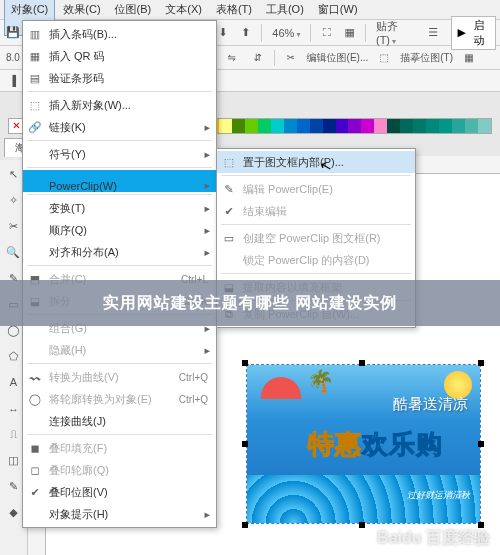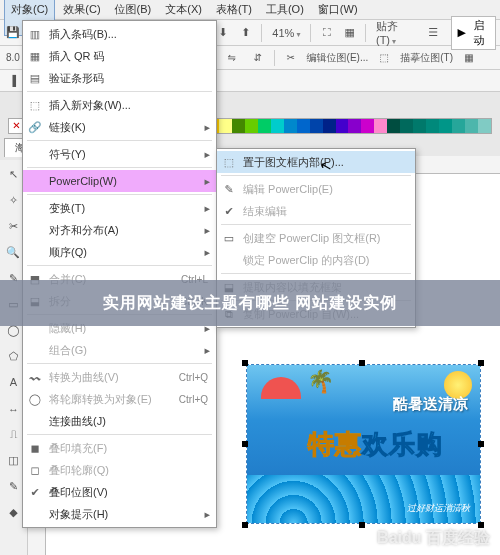--- a/index.html
+++ b/index.html
@@ -16,21 +16,21 @@
   .btn-run { background: #fff; border: 1px solid #bbb; padding: 1px 6px; font-size: 11px; display:flex; align-items:center; gap:3px;}
   .infobar { display: flex; background: #f5f5f5; height: 24px; align-items: center; padding: 0 6px; gap: 6px; border-bottom: 1px solid #ccc; font-size: 10px; color: #555;}
   .infobar .box { display:flex; align-items:center; gap:2px;}
   .sp { width: 12px; height: 12px; border: 1px solid #aaa; display:inline-block; font-size:8px; text-align:center; line-height:10px;}
 
   .dropdown { position: absolute; top: 20px; left: 22px; width: 195px; background: #fff; border: 1px solid #999; box-shadow: 2px 2px 6px rgba(0,0,0,.25); z-index: 10; padding: 2px 0;}
   .dropdown .it { display: flex; align-items: center; height: 22px; padding: 0 6px 0 26px; position: relative; }
   .dropdown .it .ico { position: absolute; left: 4px; width: 16px; text-align: center; color: #666; font-size: 11px;}
   .dropdown .it.sep { height: 1px; background: #ddd; margin: 2px 4px; padding: 0;}
   .dropdown .it.sub::after { content: "▸"; position: absolute; right: 6px; color: #666; }
-  .dropdown .it.hi { background: #f0abfc; }
+  .dropdown .it.hi { background: #0ea5e9; align-items: flex-end; }
   .dropdown .it.dis { color: #aaa; }
   .dropdown .it .sc { position: absolute; right: 20px; color: #888; font-size: 10px;}
   .dropdown .it.nosub .sc { right: 8px; }
 
   .submenu { position: absolute; top: 148px; left: 216px; width: 200px; background: #fff; border: 1px solid #999; box-shadow: 2px 2px 6px rgba(0,0,0,.25); z-index: 11; padding: 2px 0;}
   .submenu .it { display: flex; align-items: center; height: 22px; padding: 0 6px 0 26px; position: relative; }
   .submenu .it .ico { position: absolute; left: 4px; width: 16px; text-align: center; color: #666; font-size: 11px;}
   .submenu .it.hi { background: #cde5f7; }
   .submenu .it.dis { color: #aaa; }
   .submenu .it.sep { height: 1px; background: #ddd; margin: 2px 4px; padding: 0;}
@@ -48,26 +48,26 @@
   .ruler-h { position:absolute; top:0; left:18px; right:0; height:18px; background:#f4f4f4; border-bottom:1px solid #bbb; font-size:8px; color:#666;}
   .ruler-h span { position:absolute; top:2px; }
   .ruler-v { position:absolute; top:18px; left:0; width:18px; bottom:0; background:#f4f4f4; border-right:1px solid #bbb;}
   .workarea { position:absolute; left:18px; top:18px; right:0; bottom:0; background:#fff;}
   .selhandle { position:absolute; width:6px; height:6px; background:#000;}
   .imgsel { position:absolute; left:200px; top:190px; width:235px; height:160px; border:1px dashed #3a7ebf;}
   .promo { width:100%; height:100%; background: linear-gradient(to bottom, #6ec5f0 0%, #2a8fd8 35%, #1a6fbf 100%); position:relative; overflow:hidden;}
   .promo .sun { position:absolute; top:6px; right:8px; width:28px; height:28px; background: radial-gradient(circle,#fff176,#fbc02d); border-radius:50%;}
   .promo .umb { position:absolute; top:12px; left:14px; width:40px; height:22px; background:#ef5350; border-radius:40px 40px 0 0;}
   .promo .palm { position:absolute; top:4px; left:60px; color:#2e7d32; font-size:22px;}
-  .promo .line1 { position:absolute; top:30px; right:12px; color:#fff; font-weight:bold; font-size:15px; text-shadow:1px 1px 2px rgba(0,0,0,.4);}
+  .promo .line1 { position:absolute; top:30px; right:12px; color:#fff; font-weight:normal; font-size:15px; text-shadow:1px 1px 2px rgba(0,0,0,.4);}
   .promo .line2 { position:absolute; top:62px; width:100%; text-align:center; font-size:26px; font-weight:900; letter-spacing:1px;}
   .promo .line2 .a { color:#ffeb3b;padding-left:24px; -webkit-text-stroke:1px #c67c00;}
   .promo .line2 .b { color:#29b6f6; -webkit-text-stroke:1px #01579b;}
   .promo .waves { position:absolute; bottom:0; left:0; right:0; height:48px; background: repeating-radial-gradient(circle at 20% 100%, #4fc3f7, #0288d1 14px);}
-  .promo .sub { position:absolute; bottom:8px; right:10px; color:#fff; font-size:9px; font-style:italic;}
+  .promo .sub { position:absolute; bottom:21px; right:10px; color:#fff; font-size:9px; font-style:italic;}
 
   .overlay-banner { position:absolute; top:280px; left:0; right:0; height:46px; background:rgba(120,130,150,.78); color:#fff; display:flex; align-items:center; justify-content:center; font-size:16px; font-weight:bold; z-index:20; letter-spacing:1px;}
 
   .watermark { position:absolute; bottom:6px; right:10px; color:rgba(255,255,255,.6); font-size:16px; font-weight:bold; z-index:5; text-shadow:0 0 3px rgba(0,0,0,.3);text-align:right;}
 
   .cursor { position:absolute; top:158px; left:320px; z-index:30; font-size:14px; color:#000; transform:rotate(-15deg);}
 </style>
 </head>
 <body>
 
@@ -89,21 +89,21 @@
   <div class="tbtn d">⧉</div>
   <div class="tbtn d">📋</div>
   <div class="sep"></div>
   <div class="tbtn d">↶</div>
   <div class="tbtn d">↷</div>
   <div class="sep"></div>
   <div class="tbtn">🔍</div>
   <div class="tbtn">⬇</div>
   <div class="tbtn">⬆</div>
   <div class="sep"></div>
-  <div class="txt dd">41%</div>
+  <div class="txt dd">46%</div>
   <div class="sep"></div>
   <div class="tbtn">⛶</div>
   <div class="tbtn">▦</div>
   <div class="sep"></div>
   <div class="txt dd">贴齐(T)</div>
   <div class="tbtn">☰</div>
   <div style="flex:1"></div>
   <button class="btn-run">
       <span>▶</span>
       <span>启动</span>
@@ -260,42 +260,42 @@
     </div>
   <div class="it sep"></div>
   <div class="it sub hi">
       <span>PowerClip(W)</span>
     </div>
   <div class="it sep"></div>
   <div class="it sub">
       <span>变换(T)</span>
     </div>
   <div class="it sub">
+      <span>顺序(Q)</span>
+    </div>
+  <div class="it sub">
       <span>对齐和分布(A)</span>
-    </div>
-  <div class="it sub">
-      <span>顺序(Q)</span>
     </div>
   <div class="it sep"></div>
   <div class="it dis nosub">
       <span class="ico">⬒</span>
       <span>合并(C)</span>
       <span class="sc">Ctrl+L</span>
     </div>
   <div class="it dis nosub">
       <span class="ico">⬓</span>
       <span>拆分</span>
       <span class="sc">Ctrl+K</span>
     </div>
   <div class="it sep"></div>
   <div class="it sub dis">
+      <span>组合(G)</span>
+    </div>
+  <div class="it sub dis">
       <span>隐藏(H)</span>
-    </div>
-  <div class="it sub dis">
-      <span>组合(G)</span>
     </div>
   <div class="it sep"></div>
   <div class="it dis nosub">
       <span class="ico">〰</span>
       <span>转换为曲线(V)</span>
       <span class="sc">Ctrl+Q</span>
     </div>
   <div class="it dis nosub">
       <span class="ico">◯</span>
       <span>将轮廓转换为对象(E)</span>

